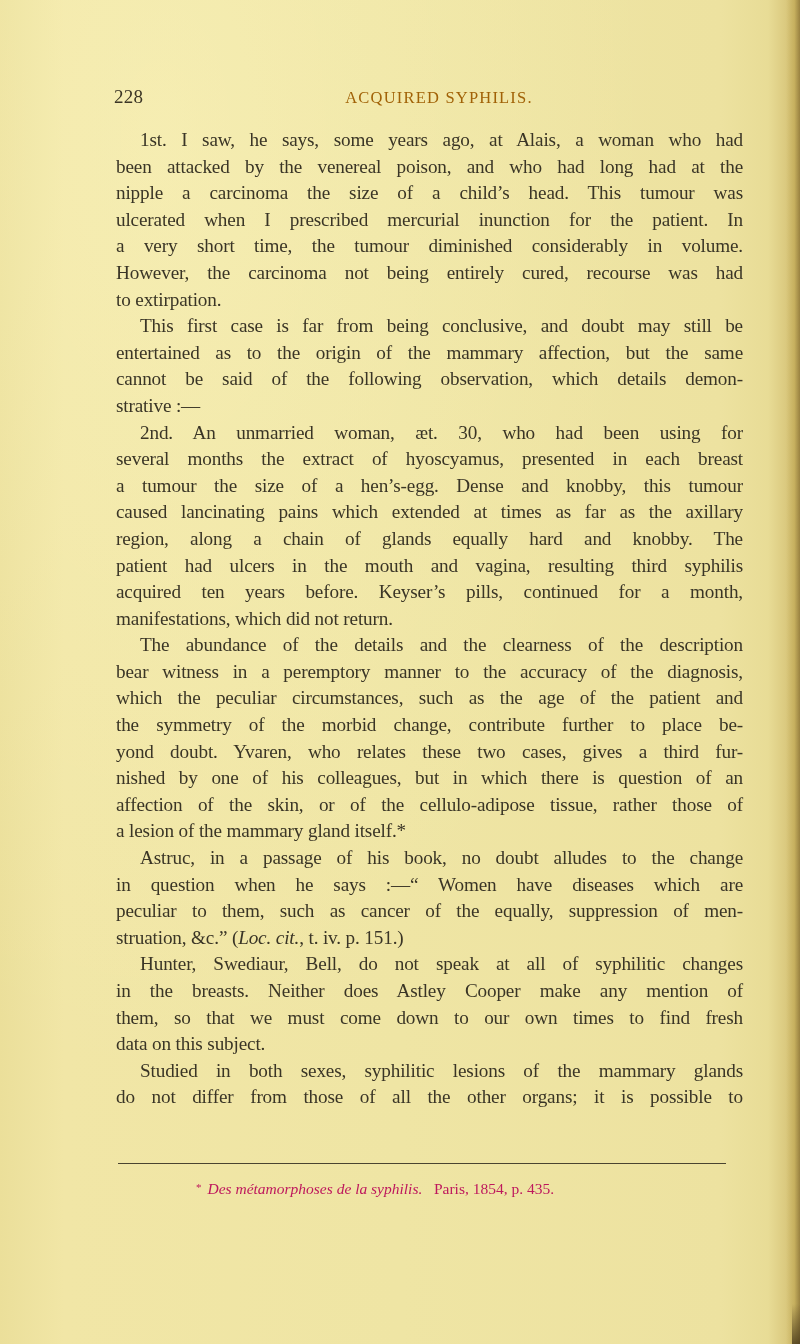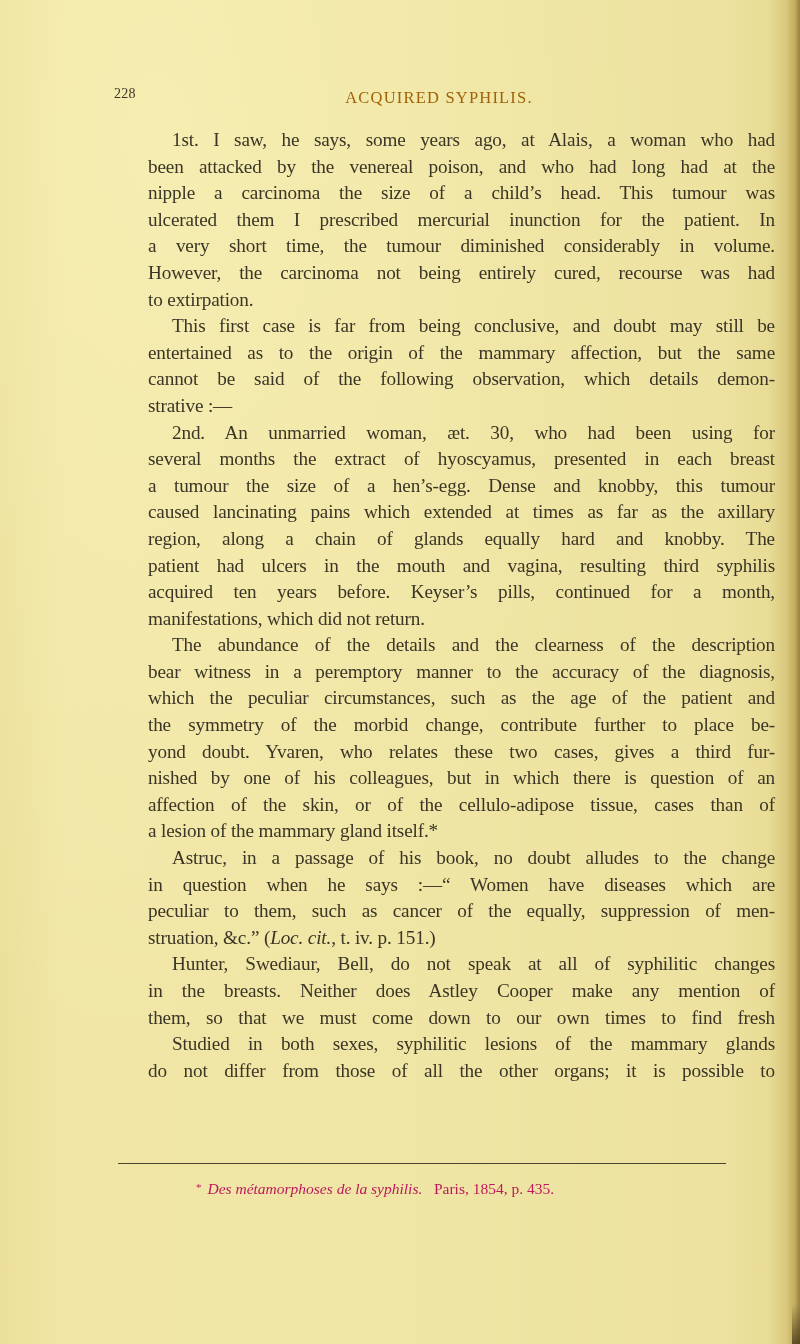--- a/index.html
+++ b/index.html
@@ -42,41 +42,40 @@
     position: absolute;
     top: 86px;
     left: 114px;
     width: 630px;
     height: 26px;
   }
   .page-number {
     position: absolute;
     left: 0;
     top: 0;
-    font-size: 14px;
+    font-size: 19px;
     letter-spacing: 0.2px;
     color: #3c3626;
   }
   .running-title {
     position: absolute;
     left: 0;
     right: 0;
     top: 2px;
     text-align: center;
     font-size: 16.5px;
     letter-spacing: 1.2px;
     color: #a16207;
     padding-left: 20px;
   }
   .body-text {
     position: absolute;
     top: 127px;
     left: 116px;
     width: 627px;
-    margin-left: 32px;
   }
   .line {
     height: 26.6px;
     line-height: 26.6px;
     font-size: 19.2px;
     white-space: nowrap;
     text-align: justify;
     text-align-last: justify;
     letter-spacing: -0.15px;
   }
@@ -118,21 +117,21 @@
 
 <div class="running-head">
   <span class="page-number">228</span>
   <div class="running-title">ACQUIRED SYPHILIS.</div>
 </div>
 
 <div class="body-text" id="body-text">
     <div class="line indent"><span>1st. I saw, he says, some years ago, at Alais, a woman who had</span></div>
     <div class="line"><span>been attacked by the venereal poison, and who had long had at the</span></div>
     <div class="line"><span>nipple a carcinoma the size of a child’s head.  This tumour was</span></div>
-    <div class="line"><span>ulcerated them I prescribed mercurial inunction for the patient.  In</span></div>
+    <div class="line"><span>ulcerated when I prescribed mercurial inunction for the patient.  In</span></div>
     <div class="line"><span>a very short time, the tumour diminished considerably in volume.</span></div>
     <div class="line"><span>However, the carcinoma not being entirely cured, recourse was had</span></div>
     <div class="line last"><span>to extirpation.</span></div>
     <div class="line indent"><span>This first case is far from being conclusive, and doubt may still be</span></div>
     <div class="line"><span>entertained as to the origin of the mammary affection, but the same</span></div>
     <div class="line"><span>cannot be said of the following observation, which details demon-</span></div>
     <div class="line last"><span>strative :—</span></div>
     <div class="line indent"><span>2nd. An unmarried woman, æt. 30, who had been using for</span></div>
     <div class="line"><span>several months the extract of hyoscyamus, presented in each breast</span></div>
     <div class="line"><span>a tumour the size of a hen’s-egg.  Dense and knobby, this tumour</span></div>
@@ -140,29 +139,30 @@
     <div class="line"><span>region, along a chain of glands equally hard and knobby.  The</span></div>
     <div class="line"><span>patient had ulcers in the mouth and vagina, resulting third syphilis</span></div>
     <div class="line"><span>acquired ten years before.  Keyser’s pills, continued for a month,</span></div>
     <div class="line last"><span>manifestations, which did not return.</span></div>
     <div class="line indent"><span>The abundance of the details and the clearness of the description</span></div>
     <div class="line"><span>bear witness in a peremptory manner to the accuracy of the diagnosis,</span></div>
     <div class="line"><span>which the peculiar circumstances, such as the age of the patient and</span></div>
     <div class="line"><span>the symmetry of the morbid change, contribute further to place be-</span></div>
     <div class="line"><span>yond doubt.  Yvaren, who relates these two cases, gives a third fur-</span></div>
     <div class="line"><span>nished by one of his colleagues, but in which there is question of an</span></div>
-    <div class="line"><span>affection of the skin, or of the cellulo-adipose tissue, cases than of</span></div>
+    <div class="line"><span>affection of the skin, or of the cellulo-adipose tissue, rather those of</span></div>
     <div class="line last"><span>a lesion of the mammary gland itself.*</span></div>
     <div class="line indent"><span>Astruc, in a passage of his book, no doubt alludes to the change</span></div>
     <div class="line"><span>in question when he says :—“ Women have diseases which are</span></div>
     <div class="line"><span>peculiar to them, such as cancer of the equally, suppression of men-</span></div>
     <div class="line last"><span>struation, &amp;c.”  (</span><span class="ital">Loc. cit.</span><span>, t. iv. p. 151.)</span></div>
     <div class="line indent"><span>Hunter, Swediaur, Bell, do not speak at all of syphilitic changes</span></div>
     <div class="line"><span>in the breasts.  Neither does Astley Cooper make any mention of</span></div>
     <div class="line"><span>them, so that we must come down to our own times to find fresh</span></div>
+    <div class="line last"><span>data on this subject.</span></div>
     <div class="line indent"><span>Studied in both sexes, syphilitic lesions of the mammary glands</span></div>
     <div class="line"><span>do not differ from those of all the other organs; it is possible to</span></div>
   </div>
 
 <div class="footnote-rule"></div>
 <div class="footnote">
   <span class="marker">*</span><span class="ital">Des métamorphoses de la syphilis.</span>&nbsp;&nbsp;&nbsp;<span>Paris, 1854, p. 435.</span>
 </div>
 
 </body></html>

